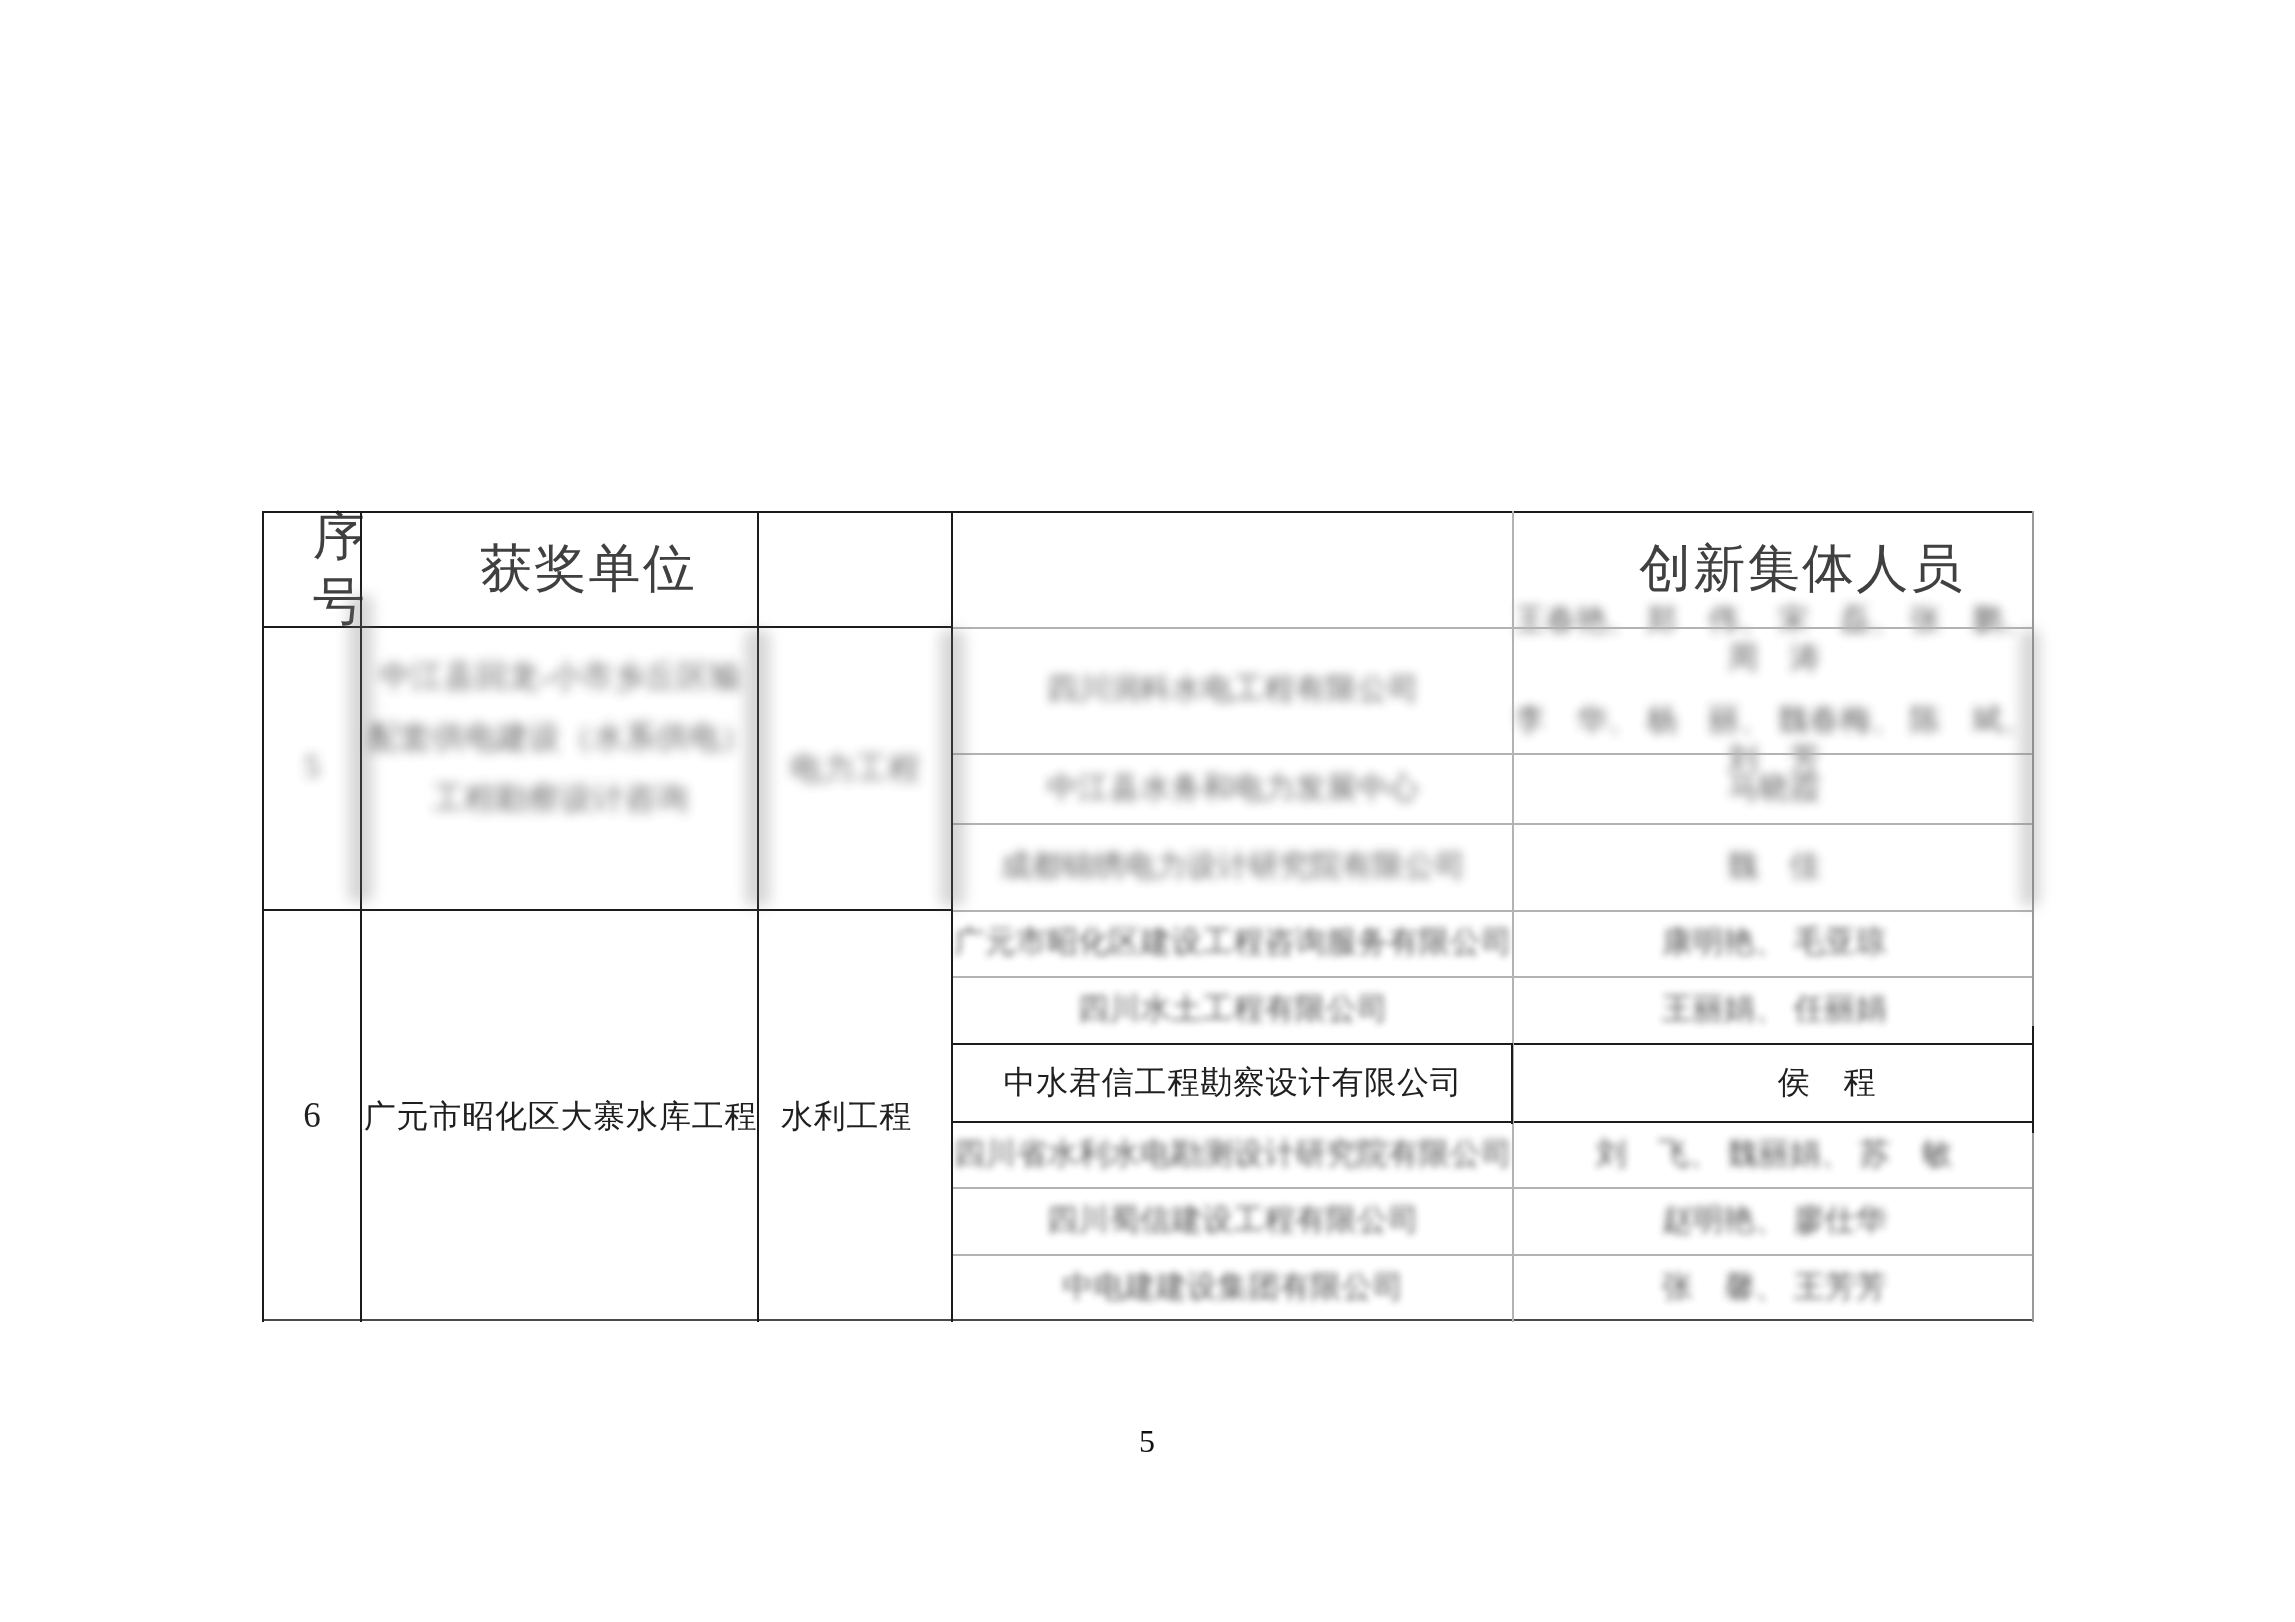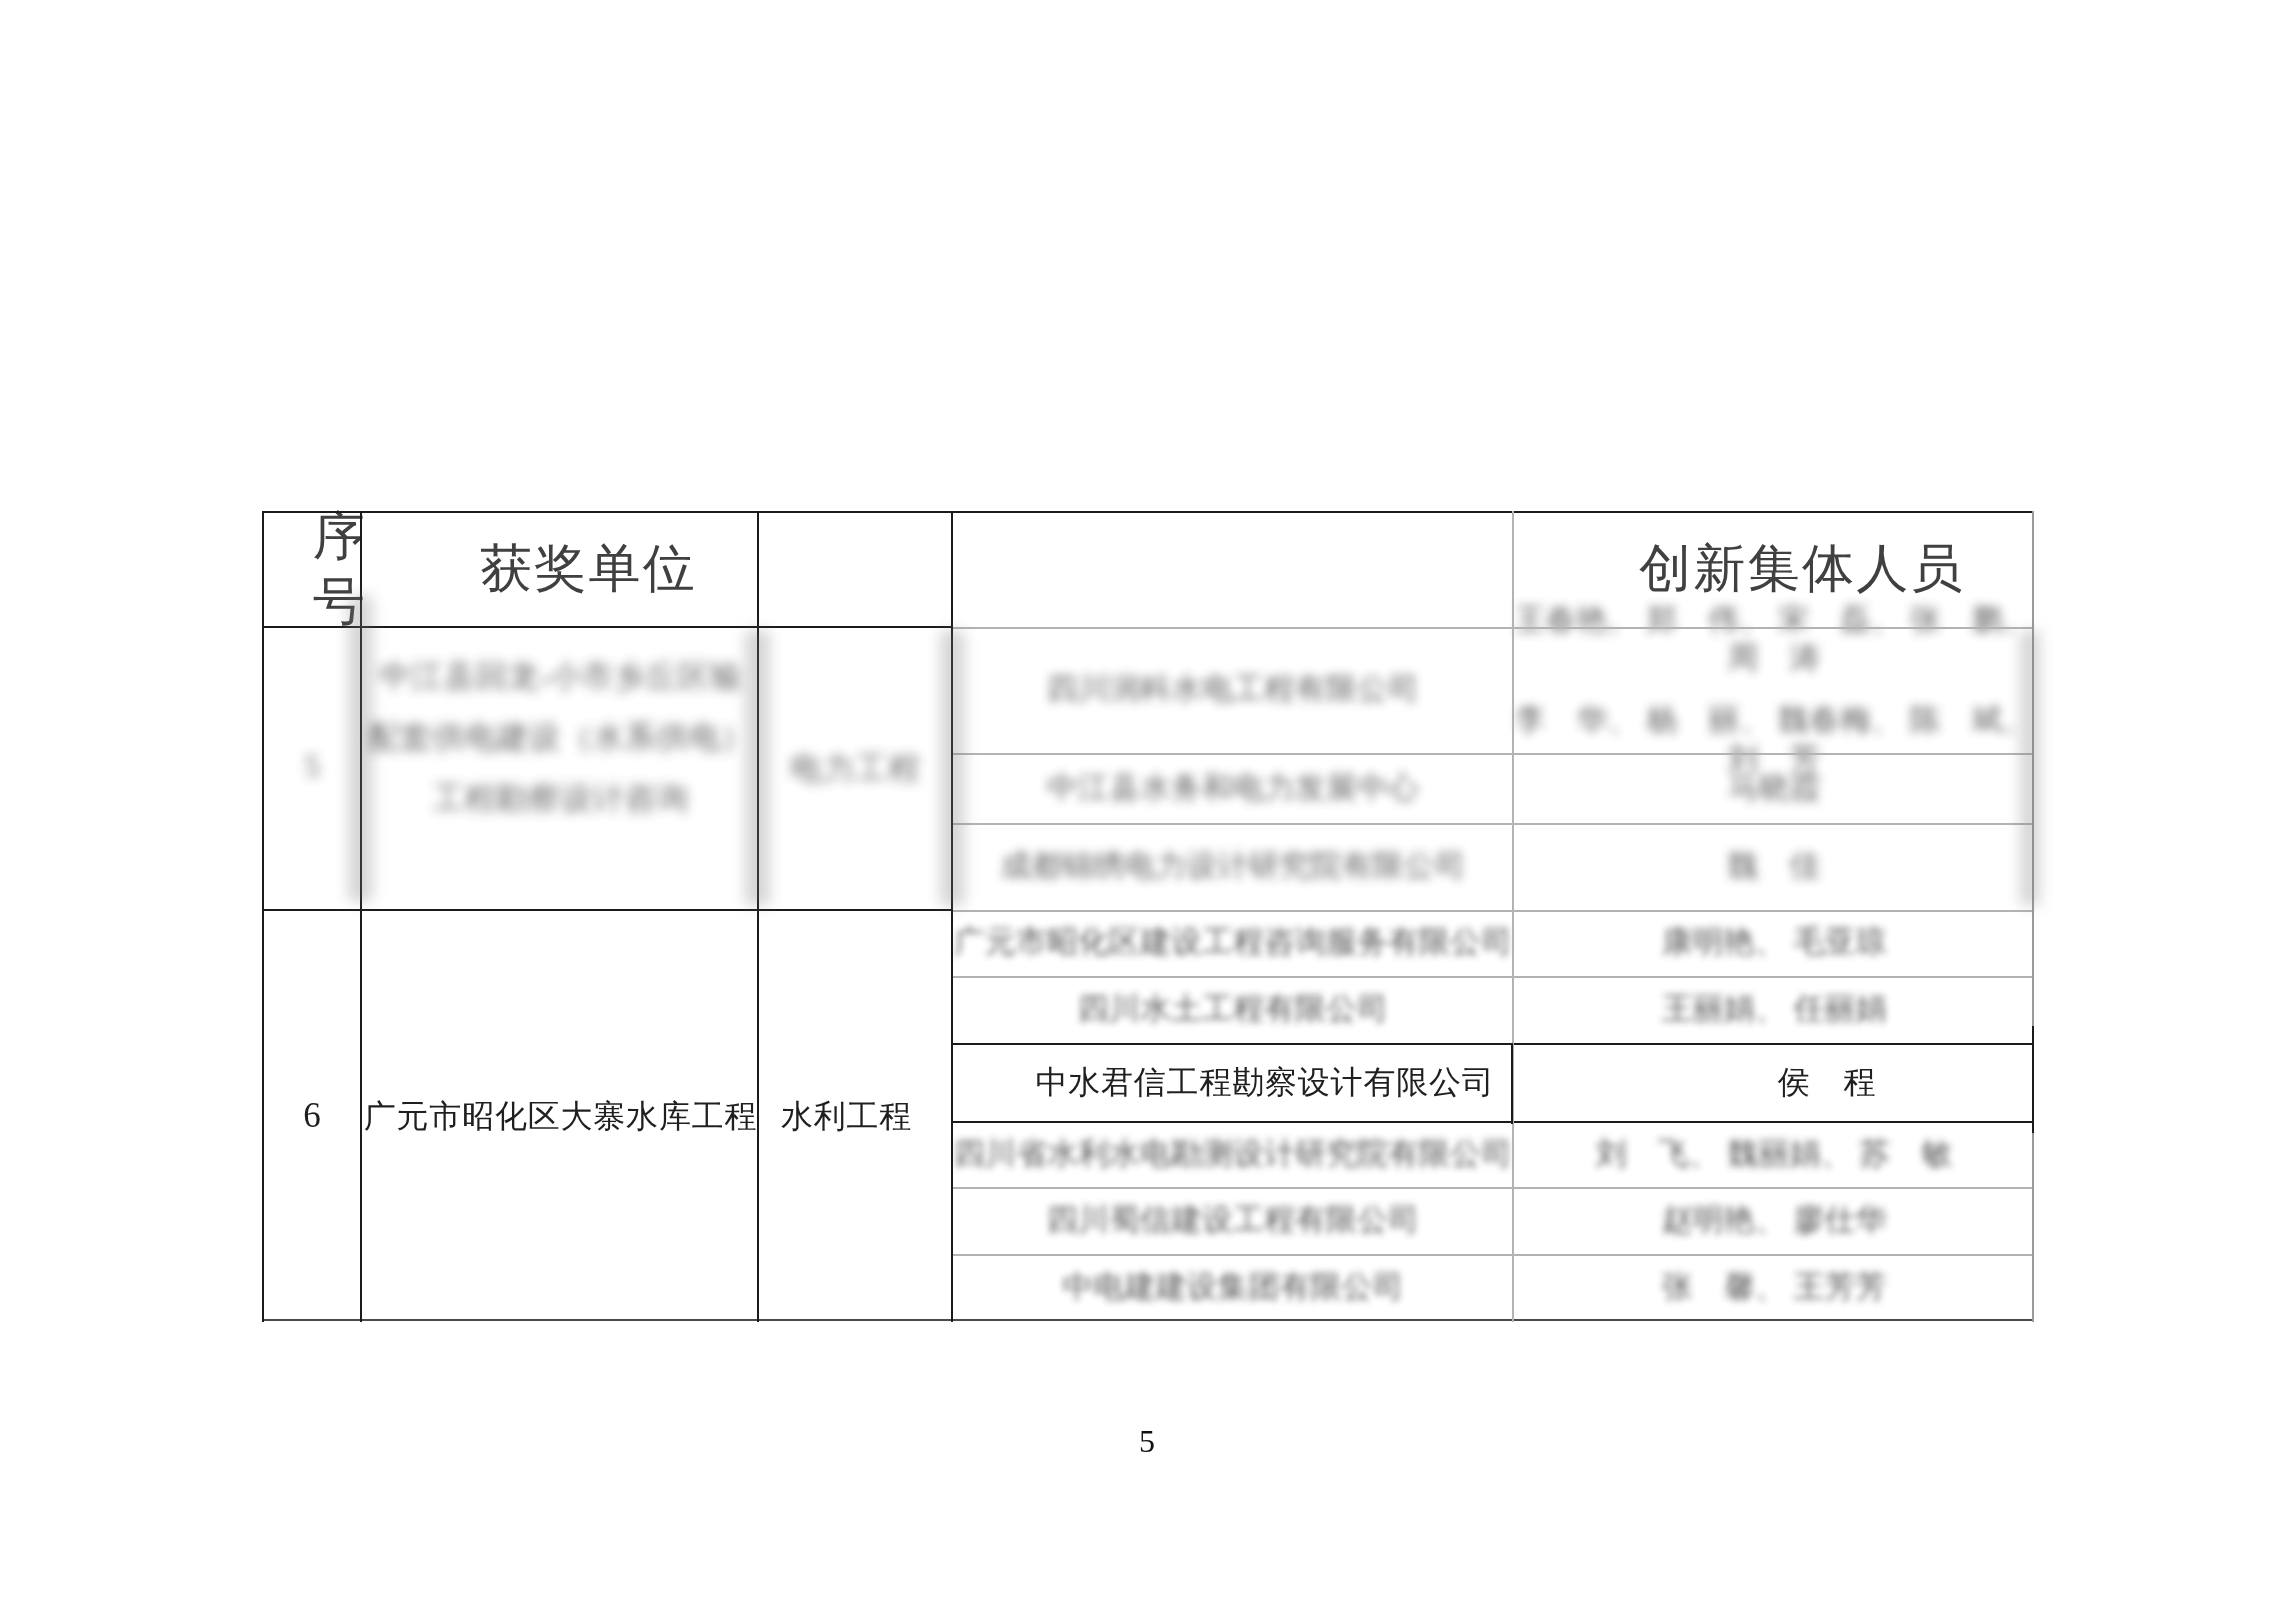--- a/index.html
+++ b/index.html
@@ -94,21 +94,21 @@
         <span>康明艳、 毛亚琼</span>
       </div>
 
     <div class="cell t40 blur5" style="left:691px;top:465px;width:560px;height:67px;">
         <span>四川水土工程有限公司</span>
       </div>
     <div class="cell t40 blur5" style="left:1251px;top:465px;width:522px;height:67px;">
         <span>王丽娟、 任丽娟</span>
       </div>
 
-    <div class="cell t42" style="left:691px;top:532px;width:560px;height:78px;padding-left:32px;">
+    <div class="cell t42" style="left:691px;top:532px;width:560px;height:78px;">
         <span>中水君信工程勘察设计有限公司</span>
       </div>
     <div class="cell t42" style="left:1304px;top:532px;width:522px;height:78px;">
         <span>侯　程</span>
       </div>
 
     <div class="cell t40 blur5" style="left:691px;top:610px;width:560px;height:66px;">
         <span>四川省水利水电勘测设计研究院有限公司</span>
       </div>
     <div class="cell t40 blur5" style="left:1251px;top:610px;width:522px;height:66px;">

